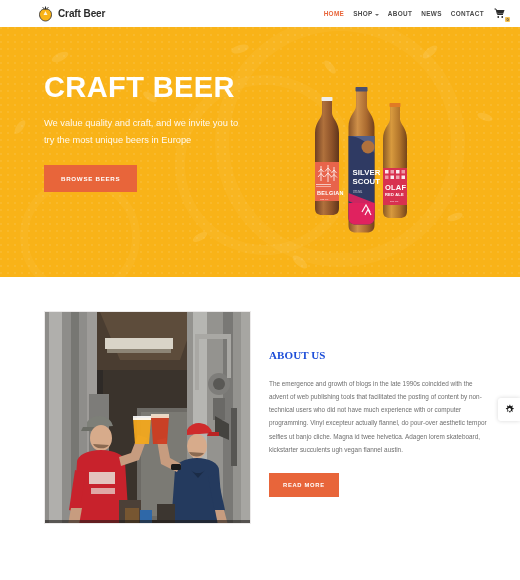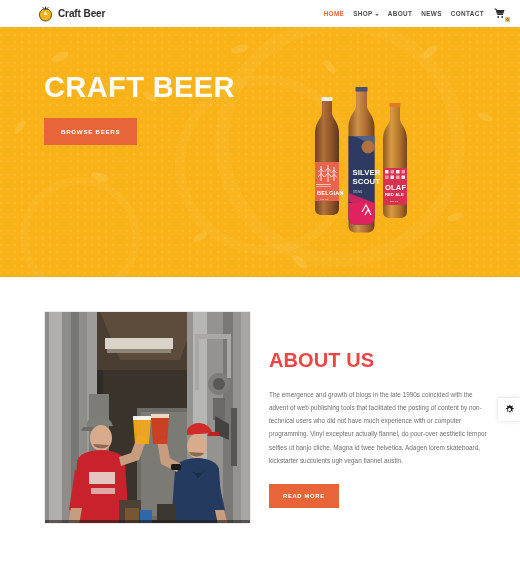--- a/index.html
+++ b/index.html
@@ -197,24 +197,25 @@
     border: 1px solid #eceaea;
   }
 
   .about-body {
     padding-top: 38px;
     flex: 1 1 auto;
     min-width: 0;
   }
 
   .about-title {
-    font-size: 20px;
-    font-weight: bold;
-    color: #ef4444;
+    font-size: 11px;
+    font-weight: bold;
+    color: #1d4ed8;
     letter-spacing: 0.1px;
+    font-family: Liberation Serif, serif;
   }
 
   .about-text {
     margin-top: 16px;
     font-size: 6.4px;
     line-height: 2.05;
     color: #6f6f6f;
   }
 
   .about-btn {
@@ -322,20 +323,21 @@
       <ellipse cx="200" cy="210" rx="8" ry="3.5" transform="rotate(-30 200 210)"></ellipse>
       <ellipse cx="300" cy="235" rx="9" ry="4" transform="rotate(40 300 235)"></ellipse>
       <ellipse cx="455" cy="190" rx="8" ry="3.5" transform="rotate(-20 455 190)"></ellipse>
       <ellipse cx="390" cy="120" rx="9" ry="4" transform="rotate(60 390 120)"></ellipse>
       <ellipse cx="20" cy="100" rx="8" ry="3.5" transform="rotate(-55 20 100)"></ellipse>
     </g>
   </svg>
 
   <div class="hero-inner">
     <h1 class="hero-title">CRAFT BEER</h1>
+    <p class="hero-sub">We value quality and craft, and we invite you to try the most unique beers in Europe</p>
     <button class="hero-btn">BROWSE BEERS</button>
   </div>
 
   <svg class="bottles" viewBox="0 0 230 330">
     <defs>
       <linearGradient id="gA" x1="0" y1="0" x2="1" y2="0">
         <stop offset="0%" stop-color="#6e3f22"></stop>
           <stop offset="35%" stop-color="#b0713c"></stop>
         <stop offset="70%" stop-color="#8d5229"></stop>
           <stop offset="100%" stop-color="#5f351c"></stop>

